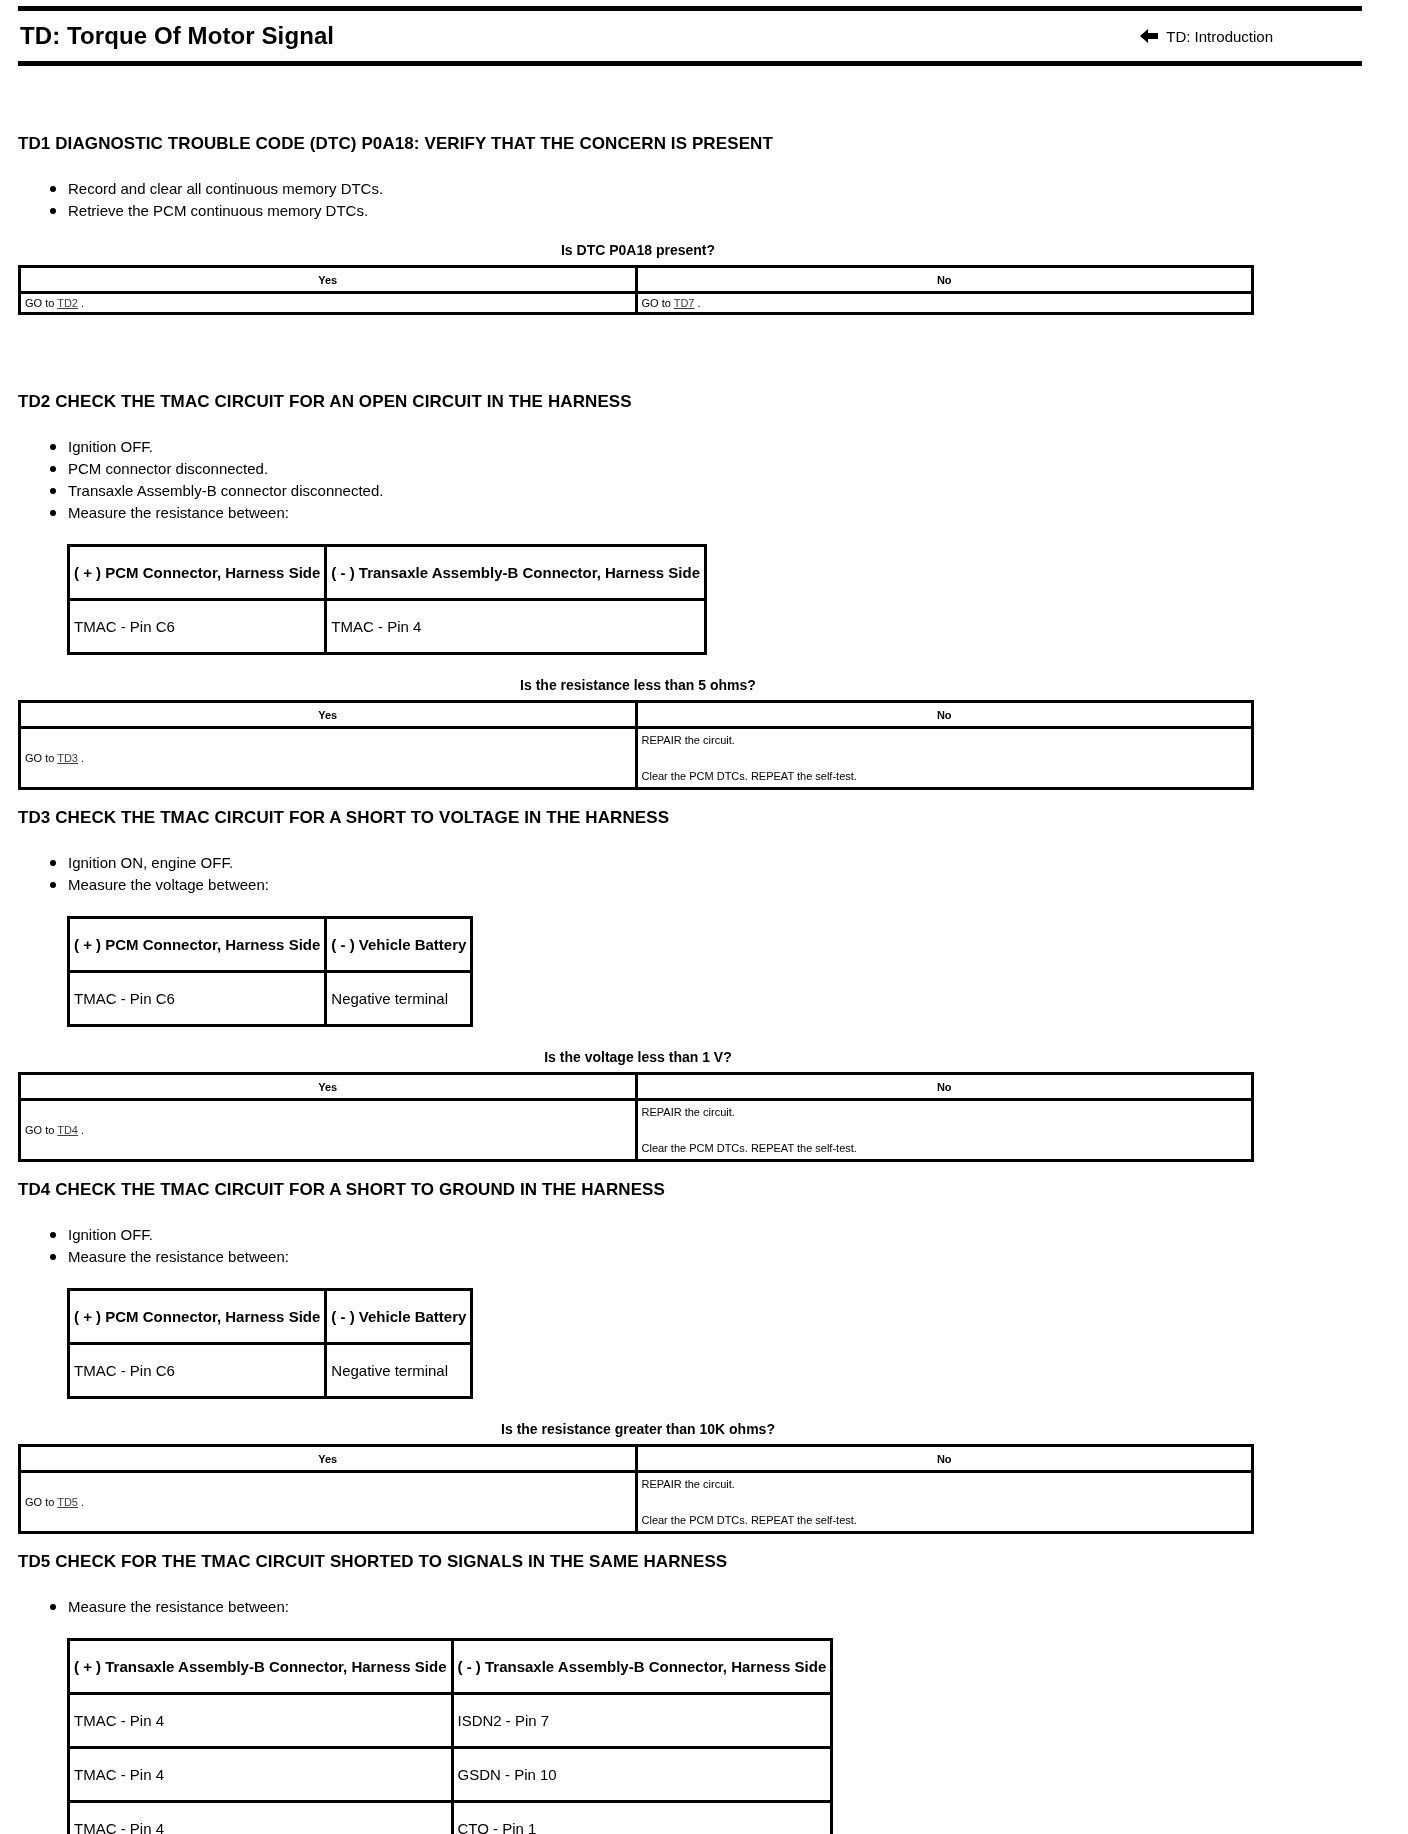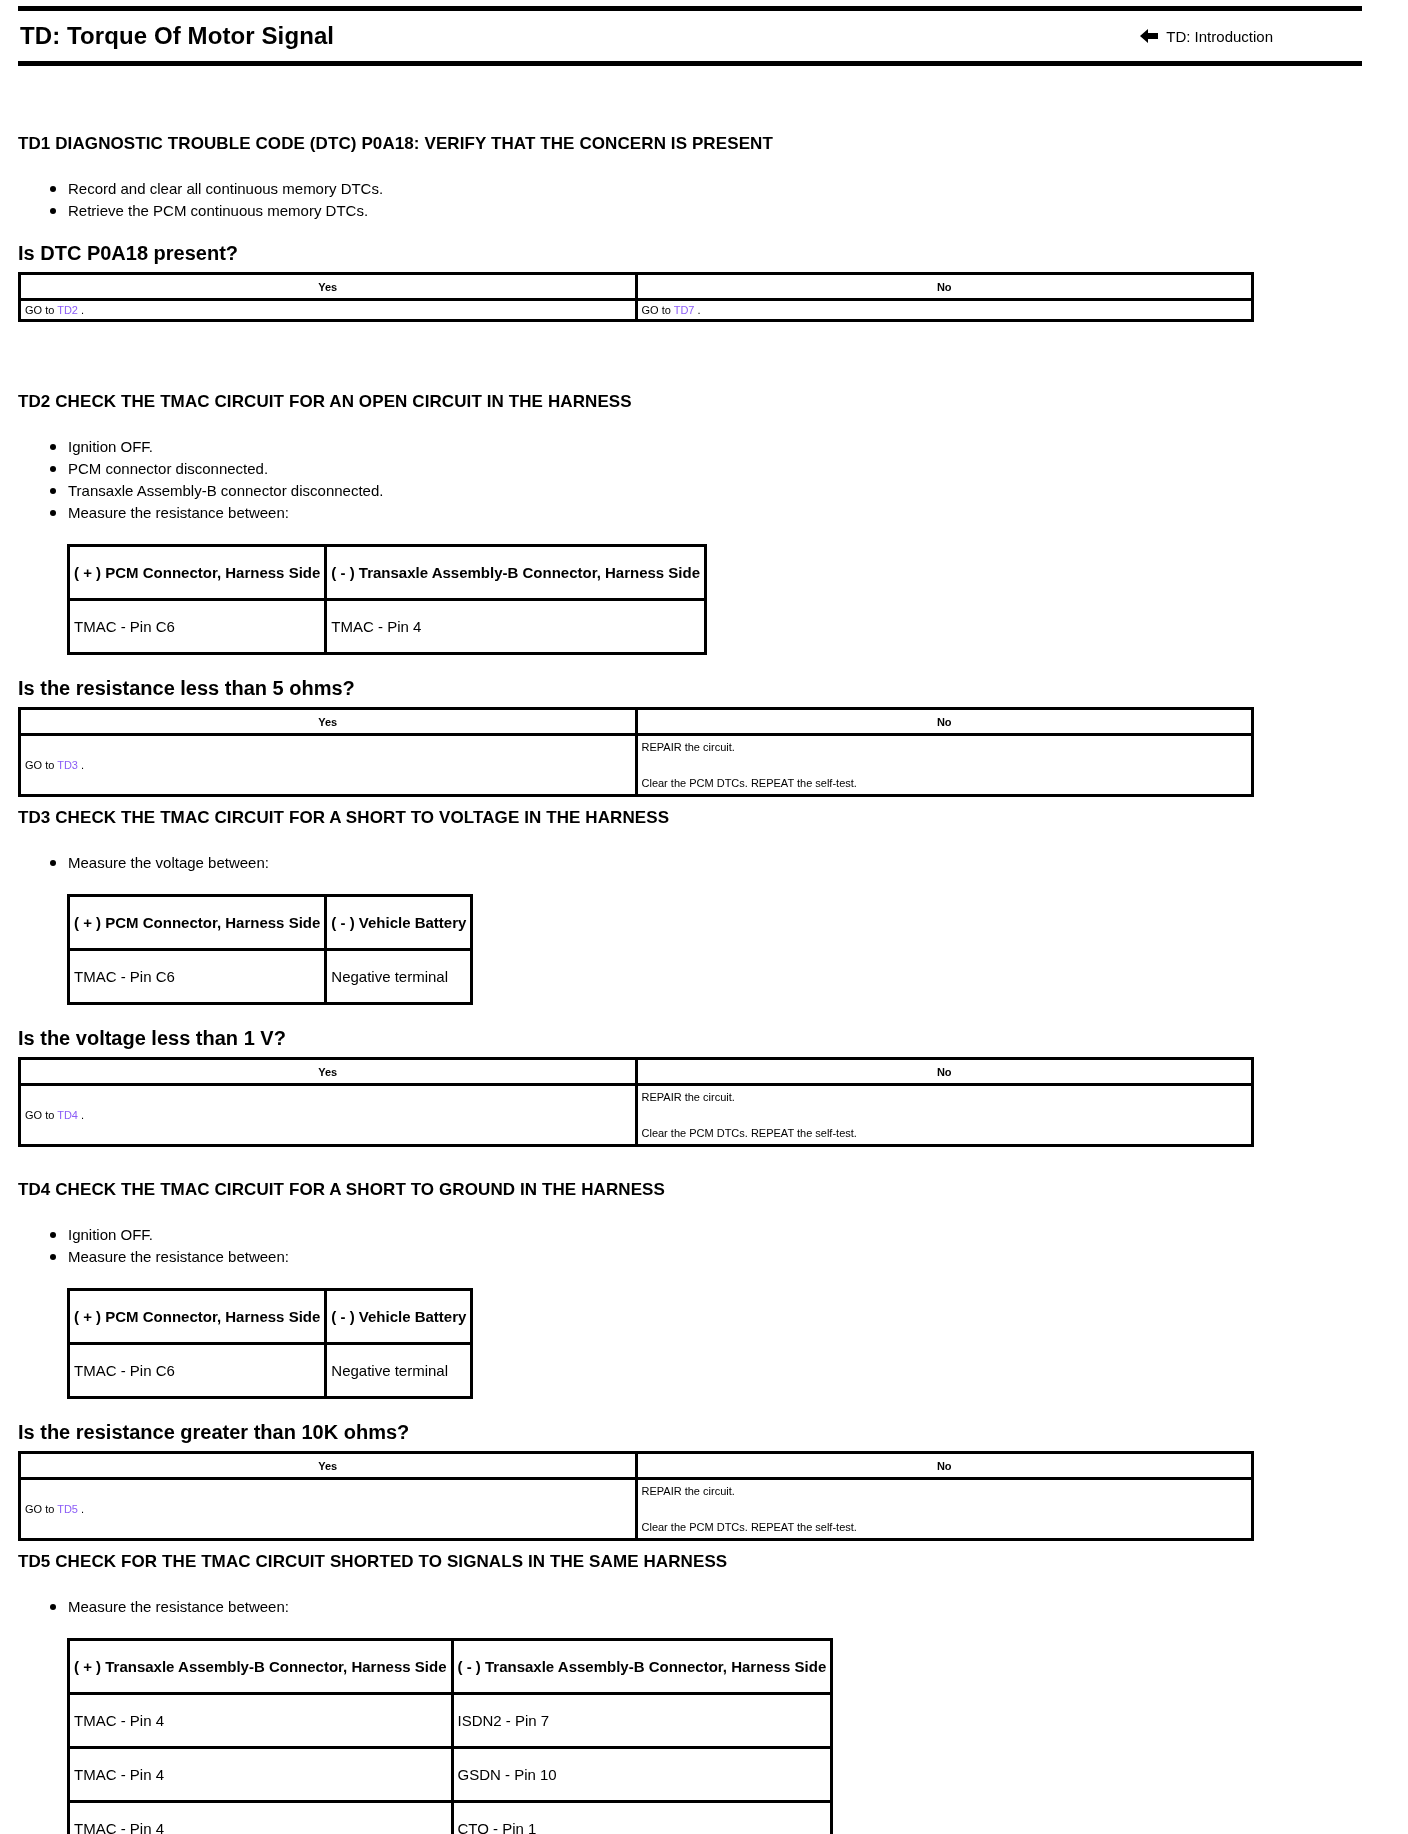--- a/index.html
+++ b/index.html
@@ -9,30 +9,30 @@
   .header-rule { height: 5px; background: #000; width: 1344px; }
   .header { height: 50px; display: flex; align-items: center; justify-content: space-between; }
   .page-title { font-size: 24px; font-weight: bold; padding-left: 2px; letter-spacing: 0.1px; }
   .back-link { display: flex; align-items: center; font-size: 15px; margin-right: 89px; cursor: pointer; color: #000; }
   .back-link svg { margin-right: 8px; }
   .section { position: absolute; left: 18px; width: 1240px; }
   .sec-heading { font-size: 17px; font-weight: bold; letter-spacing: 0.1px; }
   ul.steps { list-style: none; margin-top: 24px; padding-left: 32px; }
   ul.steps li { font-size: 15px; line-height: 22px; position: relative; padding-left: 18px; }
   ul.steps li::before { content: ""; position: absolute; left: 0; top: 8px; width: 6px; height: 6px; border-radius: 50%; background: #000; }
-  .question { font-size: 20px; font-weight: bold; margin-bottom: 7px; }
+  .question { font-size: 14px; font-weight: bold; margin-bottom: 7px; text-align: center; }
   table { border-collapse: collapse; }
   table.yn { width: 1236px; border: 3px solid #000; }
   table.yn th, table.yn td { border: 3px solid #000; font-size: 11px; text-align: left; vertical-align: middle; }
   table.yn th { height: 26px; font-weight: bold; text-align: center; width: 50%; }
   table.yn td { padding: 3px 4px; }
   table.yn td.multi { padding: 2px 4px; }
   table.yn td.multi div { line-height: 18px; }
   table.yn td.multi .gap { height: 18px; }
-  a.goto { color: #8b5cf6; }
+  a.goto { color: #404040; text-decoration: underline; }
   table.meas { margin-left: 49px; border: 3px solid #000; }
   table.meas th, table.meas td { border: 3px solid #000; font-size: 15px; padding: 17px 4px; text-align: left; height: 26px; white-space: nowrap; }
   table.meas th { font-weight: bold; }
   .meas-wrap { margin-top: 22px; }
 </style>
 </head>
 <body>
 
 <div class="page">
   <div class="header-rule"></div>
@@ -106,20 +106,21 @@
         <div>Clear the PCM DTCs. REPEAT the self-test.</div>
       </td>
     </tr>
   </tbody>
     </table>
 </div>
 
 <div class="section" style="top:808px;">
   <div class="sec-heading">TD3 CHECK THE TMAC CIRCUIT FOR A SHORT TO VOLTAGE IN THE HARNESS</div>
   <ul class="steps" style="margin-top:24px;">
+    <li>Ignition ON, engine OFF.</li>
     <li>Measure the voltage between:</li>
   </ul>
   <div class="meas-wrap" style="margin-top:20px;">
     <table class="meas">
       <tbody>
           <tr>
         <th>( + ) PCM Connector, Harness Side</th>
         <th>( - ) Vehicle Battery</th>
       </tr>
       <tr>

